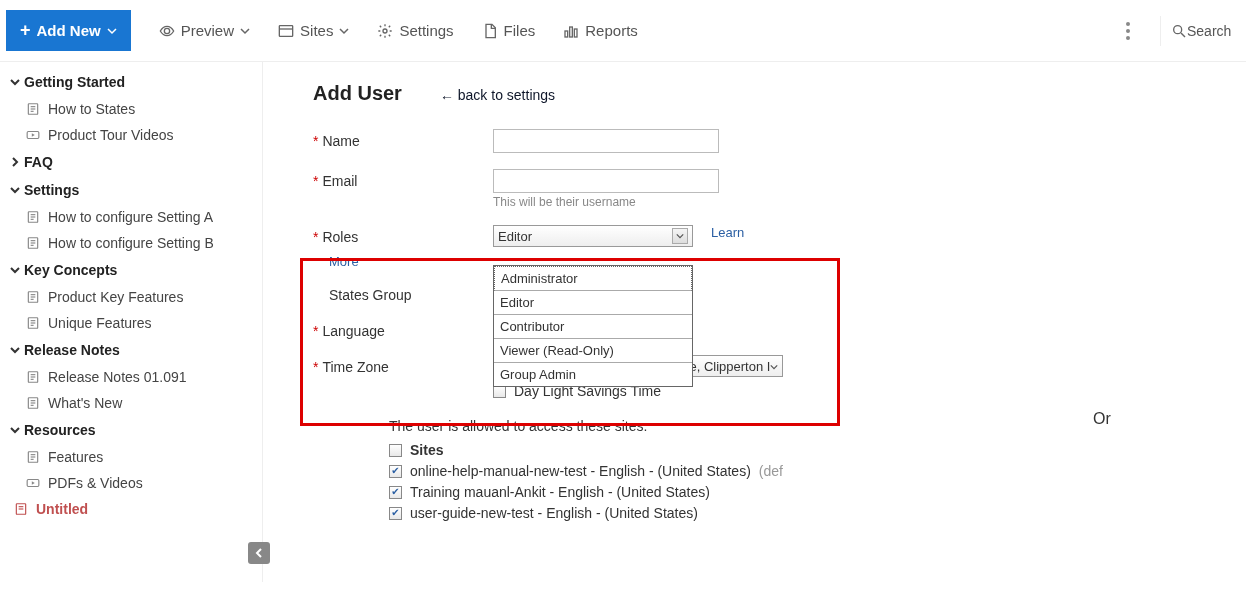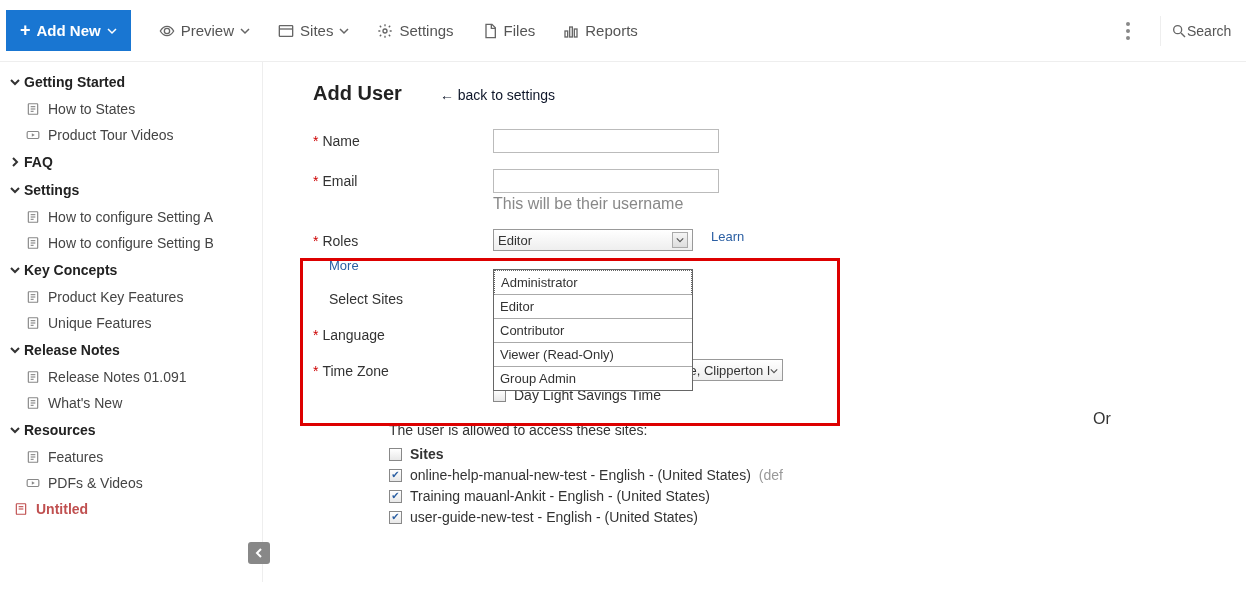--- a/index.html
+++ b/index.html
@@ -25,21 +25,21 @@
 .main { flex: 1; position: relative; padding: 20px 0 0 50px; border-left: 1px solid #eee; }
 .slide-handle { position: absolute; left: -15px; top: 480px; width: 22px; height: 22px; background: #888; border-radius: 3px; display:flex; align-items:center; justify-content:center; color:#fff; cursor:pointer;}
 .page-title-row { display: flex; align-items: baseline; gap: 38px; margin-bottom: 24px; }
 .page-title { font-size: 20px; font-weight: bold; color: #222; }
 .back-link { color: #0f172a; font-size: 14px; cursor: pointer; }
 .form-row { display: flex; align-items: flex-start; margin-bottom: 16px; }
 .req { color: #c00; margin-right: 4px; }
 .label-col { width: 180px; padding-top: 4px; color: #333; }
 .input-col { position: relative; }
 .txt-input { width: 226px; height: 24px; border: 1px solid #bbb; padding: 2px 6px; background: #fff; }
-.hint { color: #888; font-size: 16px; margin-top: 2px; }
+.hint { color: #888; font-size: 12px; margin-top: 2px; }
 .select-box { width: 200px; height: 22px; border: 1px solid #999; background: linear-gradient(#fff,#eee); display:flex; align-items:center; padding:0 4px; font-size:13px; justify-content: space-between; cursor:pointer;}
 .select-box .arrow-btn { width: 16px; height: 16px; background: linear-gradient(#f5f5f5,#ddd); border: 1px solid #aaa; display:flex; align-items:center; justify-content:center;}
 .link-sm { color: #2b5fa3; font-size: 13px; cursor: pointer; margin-left: 18px; }
 .highlight-box { position: absolute; left: 300px; top: 258px; width: 540px; height: 168px; border: 3px solid #d00; pointer-events: none; z-index: 5; }
 .dropdown-list { position: absolute; top: 40px; left: 0; width: 200px; border: 1px solid #666; background: #fff; z-index: 10;}
 .dropdown-list div { padding: 4px 6px; border-bottom: 1px solid #aaa; font-size: 13px; cursor: pointer; }
 .dropdown-list div:first-child { border: 1px dotted #666; border-bottom: 1px solid #aaa; }
 .dropdown-list div:last-child { border-bottom: none; }
 .right-panel { position: absolute; left: 980px; top: 60px; width: 240px; text-align: center; }
 .tmpl-link { color: #2b5fa3; margin-top: 70px; display: block; cursor: pointer; font-size: 15px;}
@@ -296,21 +296,21 @@
             <div>Group Admin</div>
           </div>
       </div>
       <span class="link-sm">Learn</span>
     </div>
     <div class="form-row" style="margin-top:-2px; margin-bottom:14px;">
       <div class="label-col" style="padding-left:16px;"><span class="link-sm" style="margin:0;">More</span></div>
     </div>
 
     <div class="form-row">
-      <div class="label-col" style="padding-left:16px;"><span>Select Sites</span></div>
+      <div class="label-col" style="padding-left:16px;"><span>States Group</span></div>
     </div>
 
     <div class="form-row">
       <div class="label-col"><span class="req">*</span><span>Language</span></div>
     </div>
 
     <div class="form-row" style="margin-bottom:6px;">
       <div class="label-col"><span class="req">*</span><span>Time Zone</span></div>
       <div class="input-col">
         <div class="tz-select">

